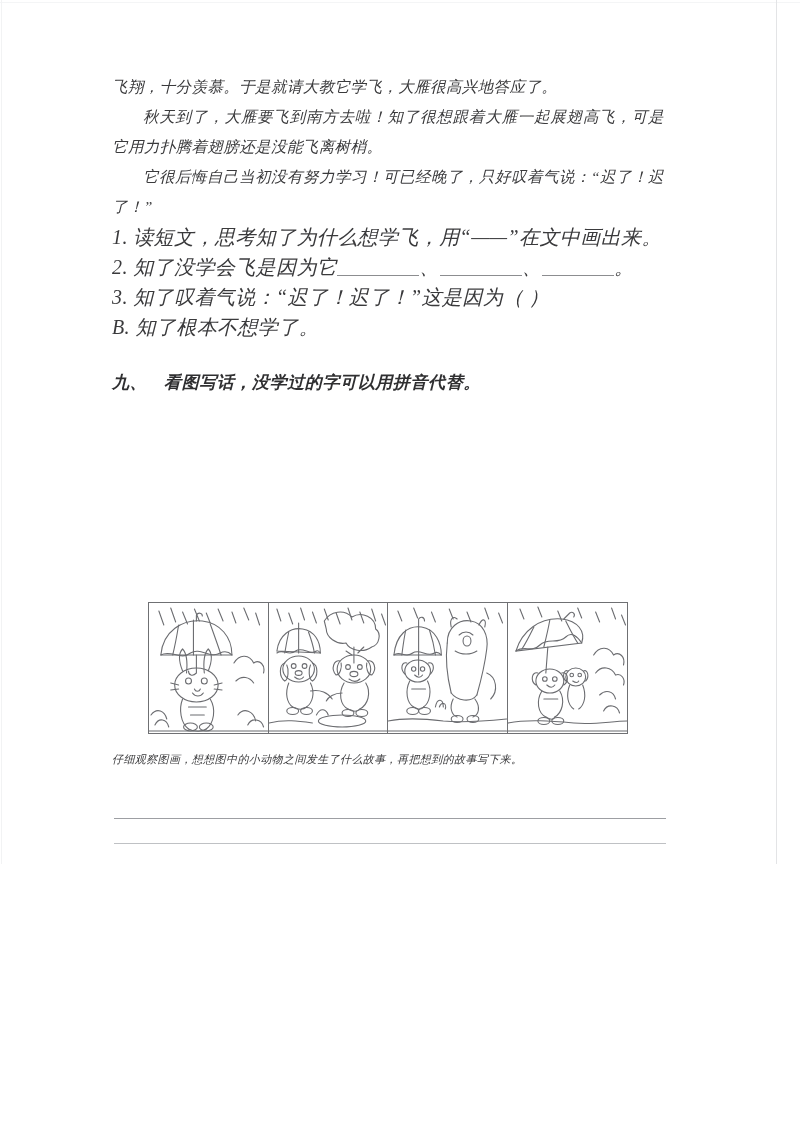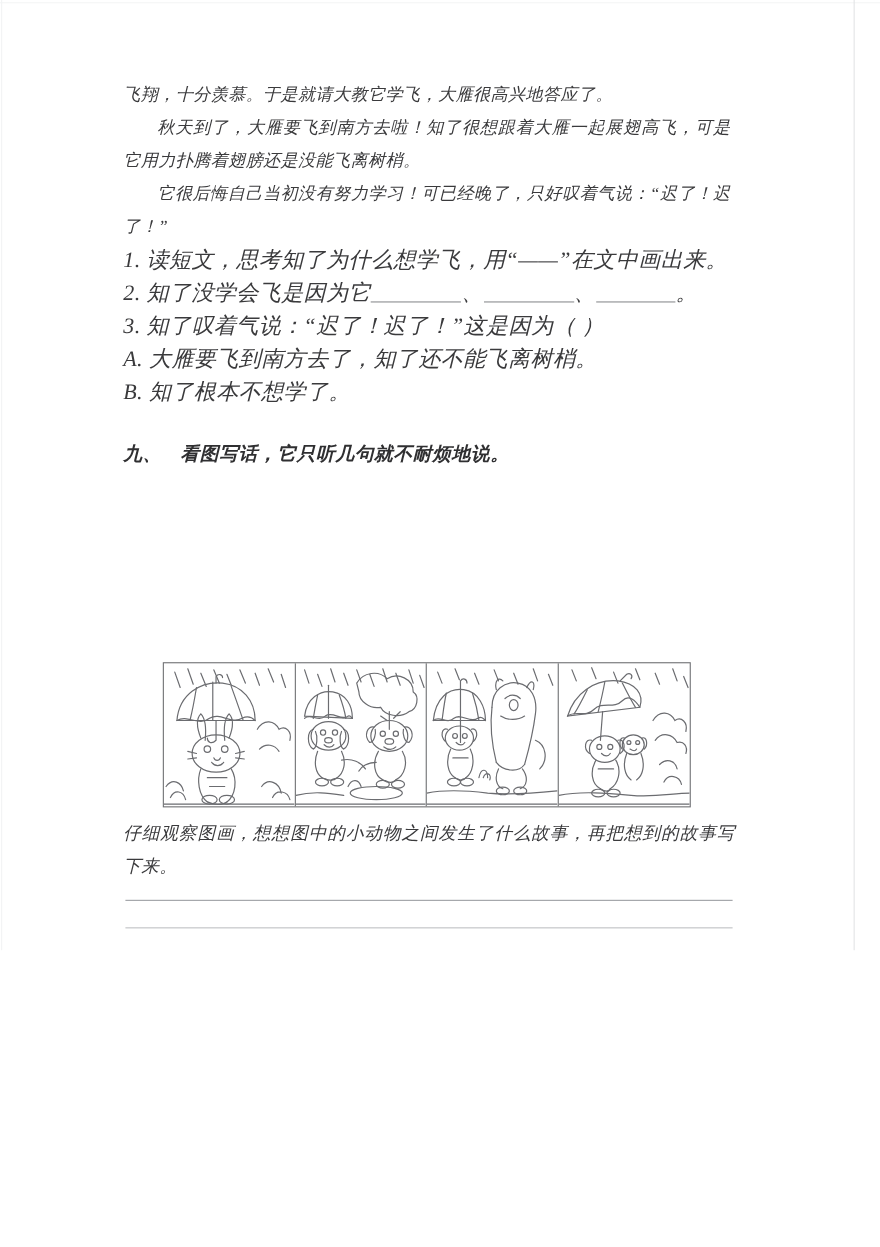--- a/index.html
+++ b/index.html
@@ -131,21 +131,21 @@
     width: 100%;
     height: 100%;
   }
 
   
   .caption {
     position: absolute;
     left: 112px;
     top: 744px;
     width: 556px;
-    font-size: 16px;
+    font-size: 11px;
     line-height: 30px;
     color: #3a3a3c;
     letter-spacing: 0.4px;
     text-align: justify;
   }
 
   
   .write-lines {
     position: absolute;
     left: 114px;
@@ -206,35 +206,31 @@
     <div class="qline">
       <span>2.</span>
       <span>知了没学会飞是因为它</span><span class="blank"></span><span>、</span><span class="blank"></span><span>、</span><span class="blank short"></span><span>。</span>
     </div>
 
     <div class="qline">
       <span>3.</span>
       <span>知了叹着气说：“迟了！迟了！”这是因为（    ）</span>
     </div>
 
-    <div class="qline">
-      <span>A.</span>
-      <span>大雁要飞到南方去了，知了还不能飞离树梢。</span>
-    </div>
 
     <div class="qline">
       <span>B.</span>
       <span>知了根本不想学了。</span>
     </div>
 
     <div class="spacer-lg"></div>
 
     <div class="section-head">
       <span>九、</span>
-      <span style="display:inline-block;width:12px;"></span><span>看图写话，它只听几句就不耐烦地说。</span>
+      <span style="display:inline-block;width:12px;"></span><span>看图写话，没学过的字可以用拼音代替。</span>
     </div>
 
   </div>
 
   <div class="comic">
 
     <div class="comic-panel">
       <svg viewBox="0 0 120 130" preserveAspectRatio="none">
         <g fill="none" stroke="#6b6c70" stroke-width="1.1" stroke-linecap="round">
 

